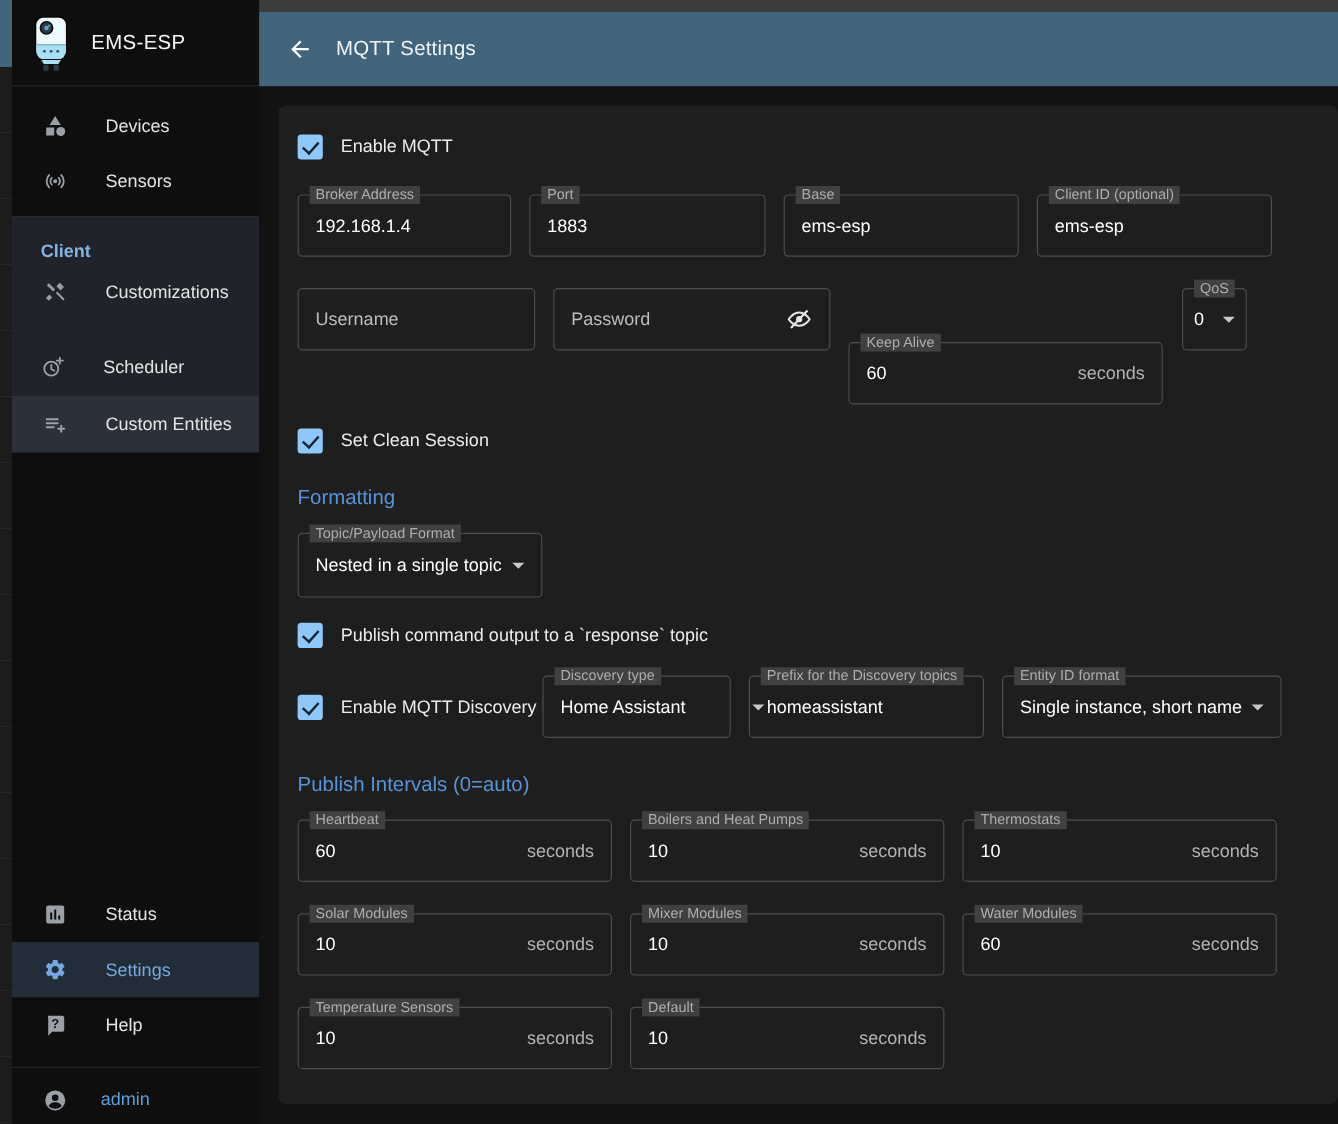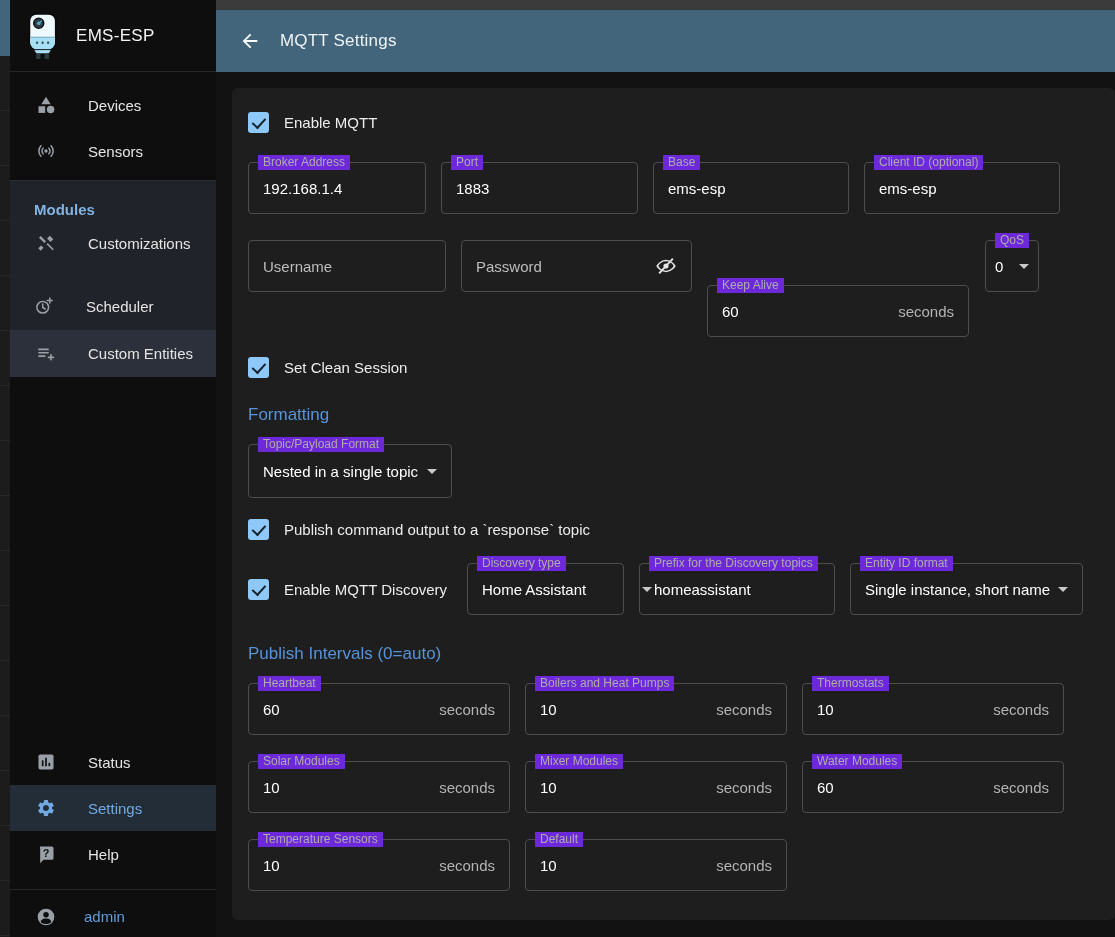--- a/index.html
+++ b/index.html
@@ -45,21 +45,21 @@
   .cb-row { display:flex; align-items:center; gap:15px; font-size:15px; color:#ececec; height:24px; }
   .cb { width:21px; height:21px; border-radius:3px; position:relative; cursor:pointer; flex:0 0 21px; }
   .cb.checked { background:#8ec8f8; }
   .cb.checked::after { content:""; position:absolute; left:7px; top:3px; width:5.5px; height:11px;
     border:solid #18222b; border-width:0 2.4px 2.4px 0; transform:rotate(42deg); }
   .cb.un { border:2px solid #a0a0a0; background:transparent; }
 
   .frow { display:flex; }
   .fld { position:relative; height:52px; border:1px solid #4d4d4d; border-radius:4px;
     display:flex; align-items:center; padding:0 14px; }
-  .fld .lbl { position:absolute; top:-8px; left:9px; background:#6d28d9; padding:0 5px;
+  .fld .lbl { position:absolute; top:-8px; left:9px; background:#404040; padding:0 5px;
     font-size:12px; color:#adadad; line-height:15px; white-space:nowrap; }
   .fld input.val { flex:1; min-width:0; background:transparent; border:none; outline:none;
     font-family:"Liberation Sans",sans-serif; font-size:15px; color:#fff; }
   .fld input.val::placeholder { color:#bdbdbd; opacity:1; }
   .fld .val-txt { font-size:15px; color:#fff; flex:1; white-space:nowrap; }
   .fld .suffix { font-size:15px; color:#b3b3b3; }
   .caret { width:0; height:0; border-left:5px solid transparent; border-right:5px solid transparent;
     border-top:5.5px solid #c9c9c9; margin-left:8px; flex:0 0 auto; }
   .select { cursor:pointer; }
 
@@ -120,21 +120,21 @@
           <path d="M8.6 8.6a4.8 4.8 0 0 0 0 6.8"></path>
             <path d="M15.4 8.6a4.8 4.8 0 0 1 0 6.8"></path>
           <path d="M6 5.8a8.8 8.8 0 0 0 0 12.4"></path>
             <path d="M18 5.8a8.8 8.8 0 0 1 0 12.4"></path>
         </svg>
       </span>
       <span>Sensors</span>
     </div>
 
     <div class="modules-block">
-      <div class="modules-header">Modules</div>
+      <div class="modules-header">Client</div>
     </div>
 
     <div class="sb-item" style="top:220px;">
       <span class="ic">
         <svg width="20" height="20" viewBox="0 0 24 24" fill="#9aa0a6">
           <path d="M3.6 5.6 5.6 3.6 12 10l-2 2z"></path>
           <path d="M12.6 13.4 14 12l7.4 7.4-1.4 1.4z"></path>
           <path d="M16.6 3.2l4.2 4.2-3.4 3.4-4.2-4.2z"></path>
           <path d="M2.8 18.4l3.4-3.4 2.8 2.8-3.4 3.4z"></path>
         </svg>
@@ -292,21 +292,21 @@
       <div class="cb-row mt19">
         <span class="cb checked"></span>
         <span>Publish command output to a `response` topic</span>
       </div>
 
       <div class="frow mt22" style="align-items:center;">
         <div class="cb-row" style="width:204px;">
           <span class="cb checked"></span>
           <span>Enable MQTT Discovery</span>
         </div>
-        <div class="fld select" style="width:157px;margin-left:15px;gap:48px;">
+        <div class="fld select" style="width:157px;gap:48px;">
           <span class="lbl">Discovery type</span>
           <span class="val-txt">Home Assistant</span>
           <span class="caret"></span>
         </div>
         <div class="fld" style="width:196px;margin-left:15px;">
           <span class="lbl">Prefix for the Discovery topics</span>
           <input class="val" value="homeassistant" style="">
         </div>
         <div class="fld select" style="width:233px;margin-left:15px;">
           <span class="lbl">Entity ID format</span>

